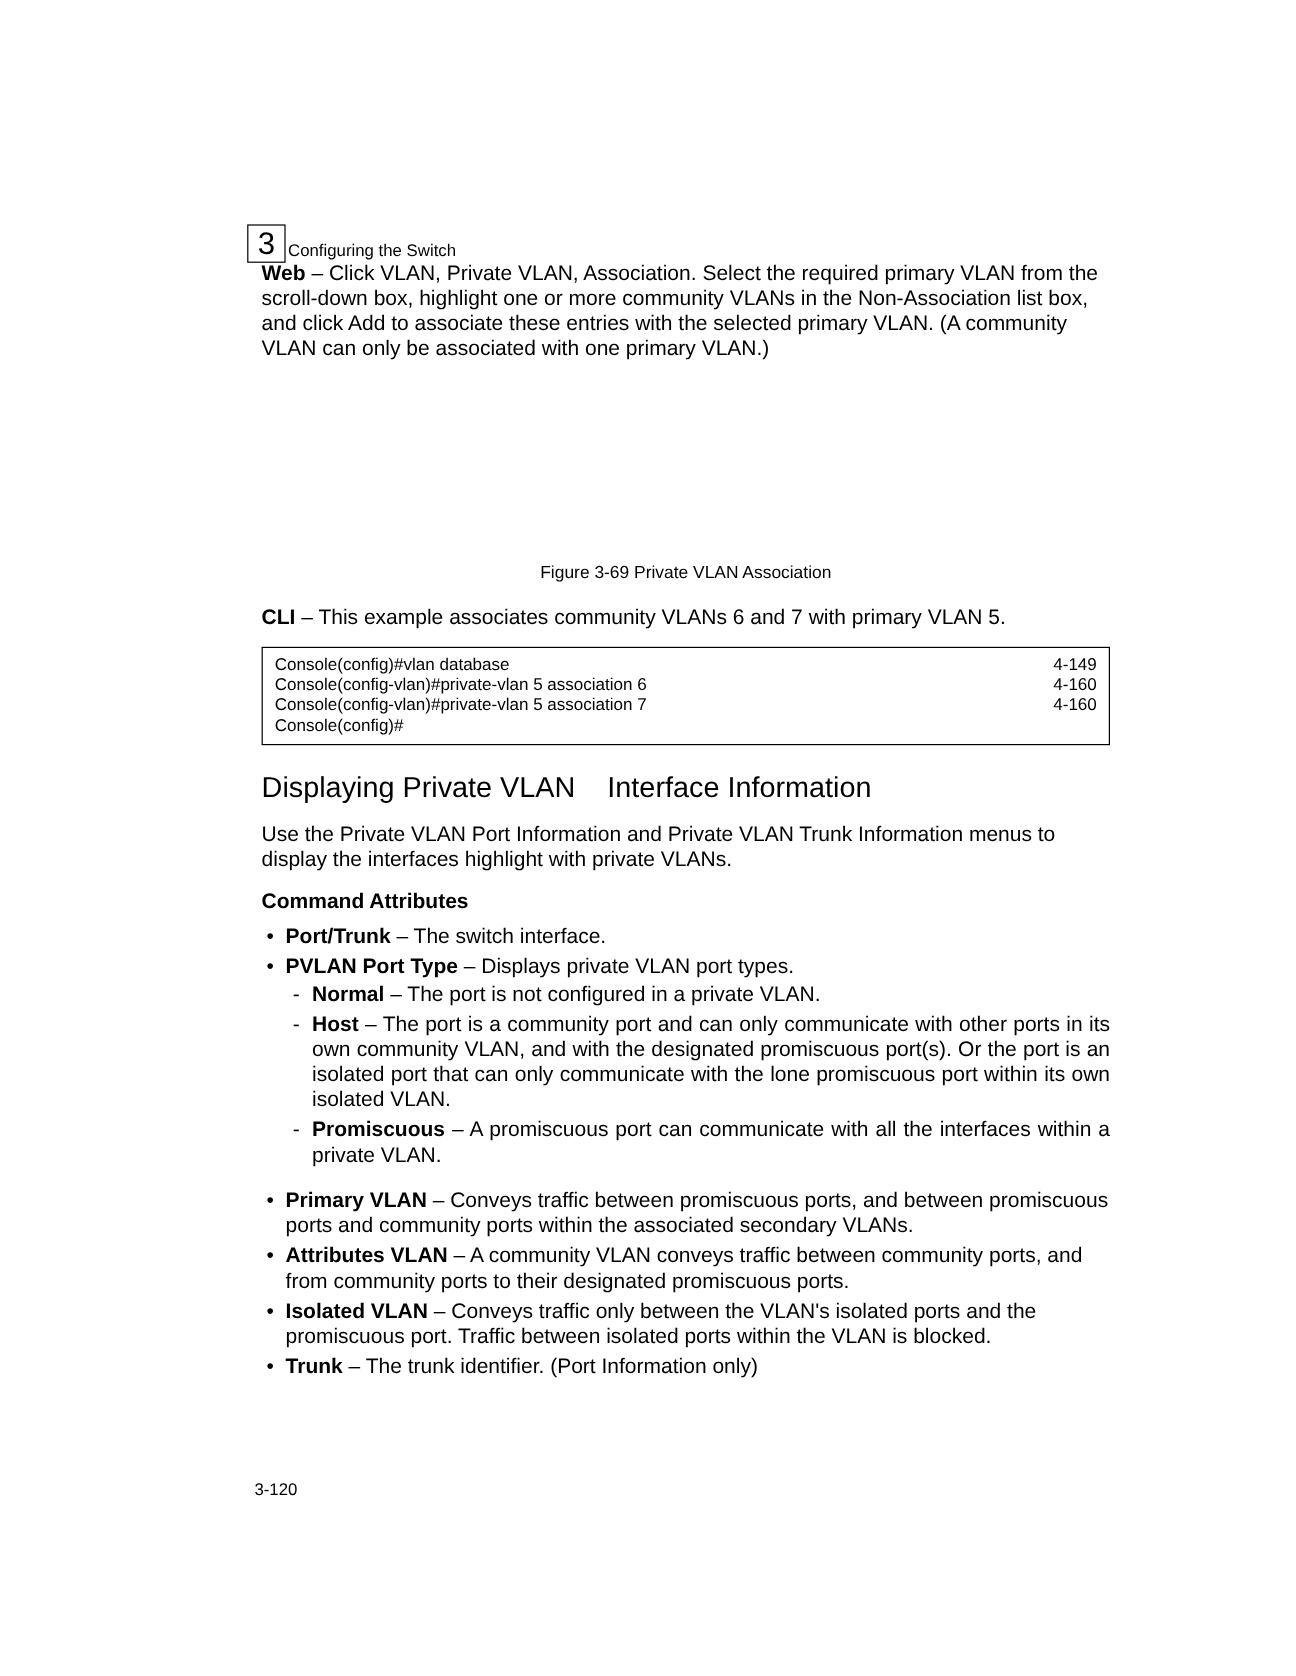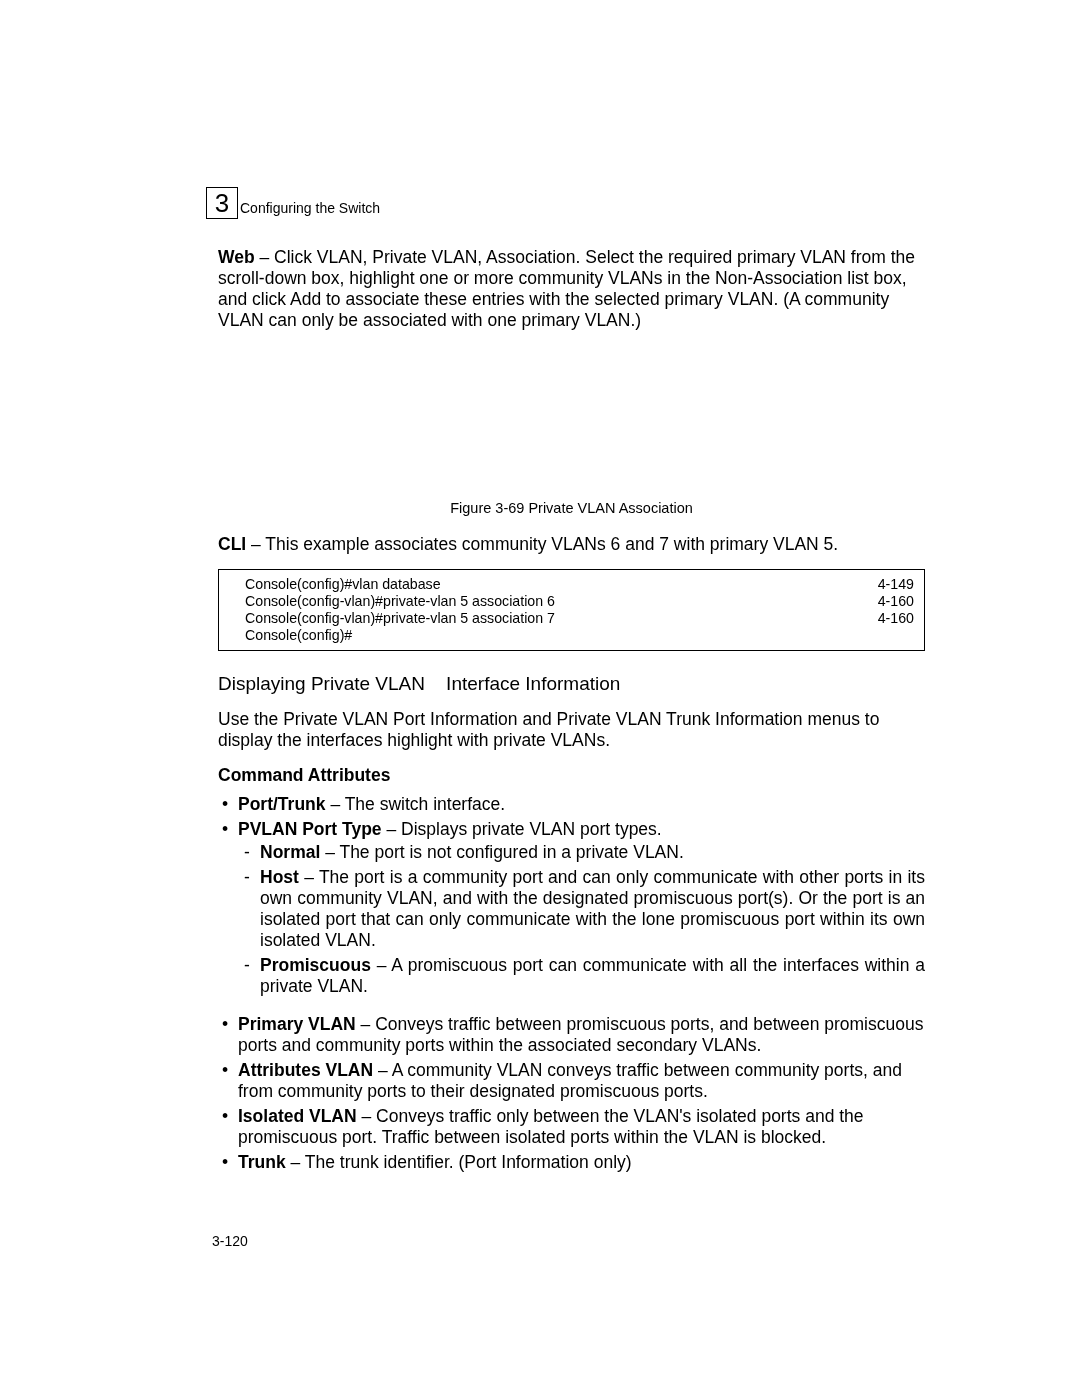--- a/index.html
+++ b/index.html
@@ -38,44 +38,44 @@
     left: 240px;
     font-size: 14px;
   }
   .body-text {
     font-size: 17.5px;
     line-height: 21px;
     margin: 0 0 14px 0;
     text-align: left;
   }
   .first-block {
-    margin-top: 62px;
+    margin-top: 32px;
   }
   .figure-gap {
     height: 155px;
   }
   .figure-caption {
     text-align: center;
     font-size: 14.5px;
     margin: 0 0 18px 0;
   }
   .cli-block {
     border: 1px solid #000;
-    padding: 6px 10px 6px 26px;
+    padding: 6px 10px 6px 10px;
     margin: 12px 0 22px 0;
   }
   .cli-row {
     display: flex;
     justify-content: space-between;
     font-size: 14.2px;
     line-height: 17px;
     font-family: Arial, Helvetica, sans-serif;
   }
   .subheading {
-    font-size: 19px;
+    font-size: 24px;
     margin: 0 0 14px 0;
   }
   .section-bold {
     font-weight: bold;
     font-size: 17.5px;
     margin: 12px 0 8px 0;
   }
   ul.top-list {
     list-style: none;
     padding: 0;

